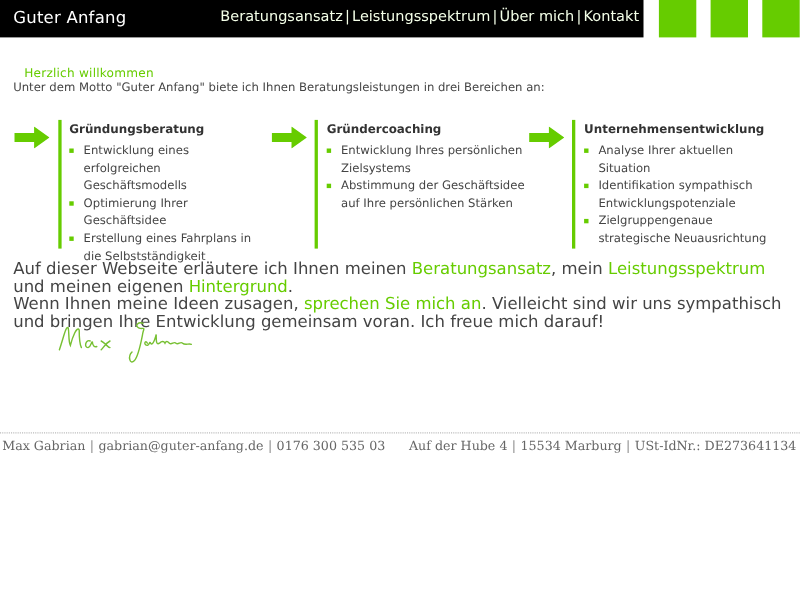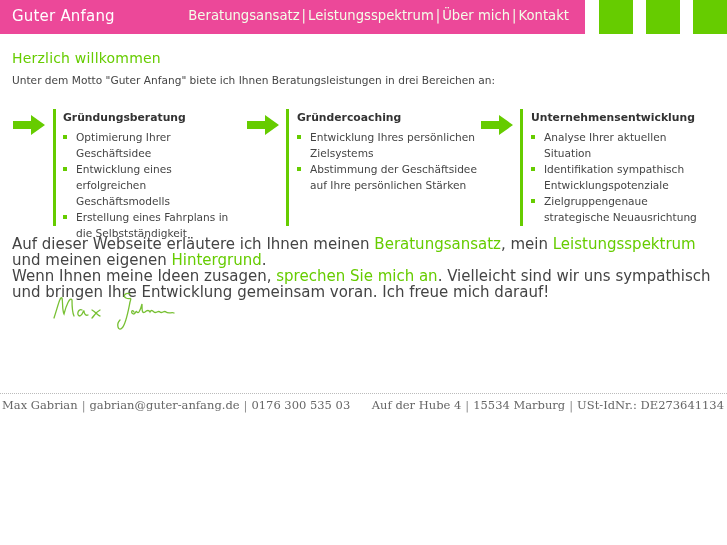--- a/index.html
+++ b/index.html
@@ -1,24 +1,24 @@
 <!DOCTYPE html>
 <html><head>
 <meta charset="utf-8">
 <style>
   html, body { margin:0; padding:0; background:#ffffff; }
   body { width:727px; height:545px; position:relative; overflow:hidden;
          font-family:"DejaVu Sans", sans-serif; color:#444; }
-  .topbar { position:absolute; left:0; top:0; width:585px; height:34px; background:#ec4899;text-decoration:underline; }
+  .topbar { position:absolute; left:0; top:0; width:585px; height:34px; background:#000000;text-decoration:underline; }
   .brand { position:absolute; left:12px; top:7px; font-size:15px; color:#ffffff; letter-spacing:0.2px; }
-  .nav { position:absolute; right:16px; top:8px; font-size:13.2px; color:#f0ffe0; white-space:nowrap; }
+  .nav { position:absolute; right:4px; top:8px; font-size:13.2px; color:#f0ffe0; white-space:nowrap; }
   .nav a { color:#f4ffe8; text-decoration:none; }
   .nav .sep { color:#f4ffe8; padding:0 2px; }
   .sq { position:absolute; top:0; height:34px; width:34px; background:#66cc00; }
-  h1 { position:absolute; left:12px; top:50px; margin:0; font-size:14px; font-weight:normal; color:#66cc00; letter-spacing:0.2px; }
+  h1 { position:absolute; left:12px; top:50px; margin:10px; font-size:11px; font-weight:normal; color:#66cc00; letter-spacing:0.2px; }
   .intro { position:absolute; left:12px; top:74px; font-size:10.6px; color:#444; }
   .col { position:absolute; top:109px; height:117px; }
   .arrow { position:absolute; top:6px; left:0; width:32px; height:20px; }
   .vbar { position:absolute; top:0; width:3px; height:117px; background:#66cc00; }
   .coltitle { position:absolute; top:2px; font-size:10.8px; font-weight:bold; color:#333; white-space:nowrap;text-align:right; }
   .col ul { position:absolute; top:20px; margin:0; padding:0; list-style:none; font-size:10.6px; line-height:16px; color:#444; }
   .col li { position:relative; padding-left:13px; }
   .col li .bullet { position:absolute; left:0; top:6px; width:4px; height:4px; background:#66cc00; }
   .para { position:absolute; left:12px; top:236px; width:710px; font-size:15px; line-height:16px; color:#444; }
   .para a { color:#66cc00; text-decoration:none; }
@@ -43,22 +43,22 @@
 <h1>Herzlich willkommen</h1>
 <div class="intro">Unter dem Motto "Guter Anfang" biete ich Ihnen Beratungsleistungen in drei Bereichen an:</div>
 
 <div class="col" style="left:13px;width:230px">
   <svg class="arrow" viewBox="0 0 32 20">
       <polygon points="0,6 18,6 18,0 32,10 18,20 18,14 0,14" fill="#66cc00"></polygon>
     </svg>
   <div class="vbar" style="left:40px"></div>
   <div class="coltitle" style="left:50px">Gründungsberatung</div>
   <ul style="left:50px;width:180px">
+    <li><span class="bullet"></span><span>Entwicklung eines erfolgreichen Geschäftsmodells</span></li>
     <li><span class="bullet"></span><span>Optimierung Ihrer Geschäftsidee</span></li>
-    <li><span class="bullet"></span><span>Entwicklung eines erfolgreichen Geschäftsmodells</span></li>
     <li><span class="bullet"></span><span>Erstellung eines Fahrplans in die Selbstständigkeit</span></li>
   </ul>
 </div>
 
 <div class="col" style="left:247px;width:230px">
   <svg class="arrow" viewBox="0 0 32 20">
       <polygon points="0,6 18,6 18,0 32,10 18,20 18,14 0,14" fill="#66cc00"></polygon>
     </svg>
   <div class="vbar" style="left:39px"></div>
   <div class="coltitle" style="left:50px">Gründercoaching</div>

